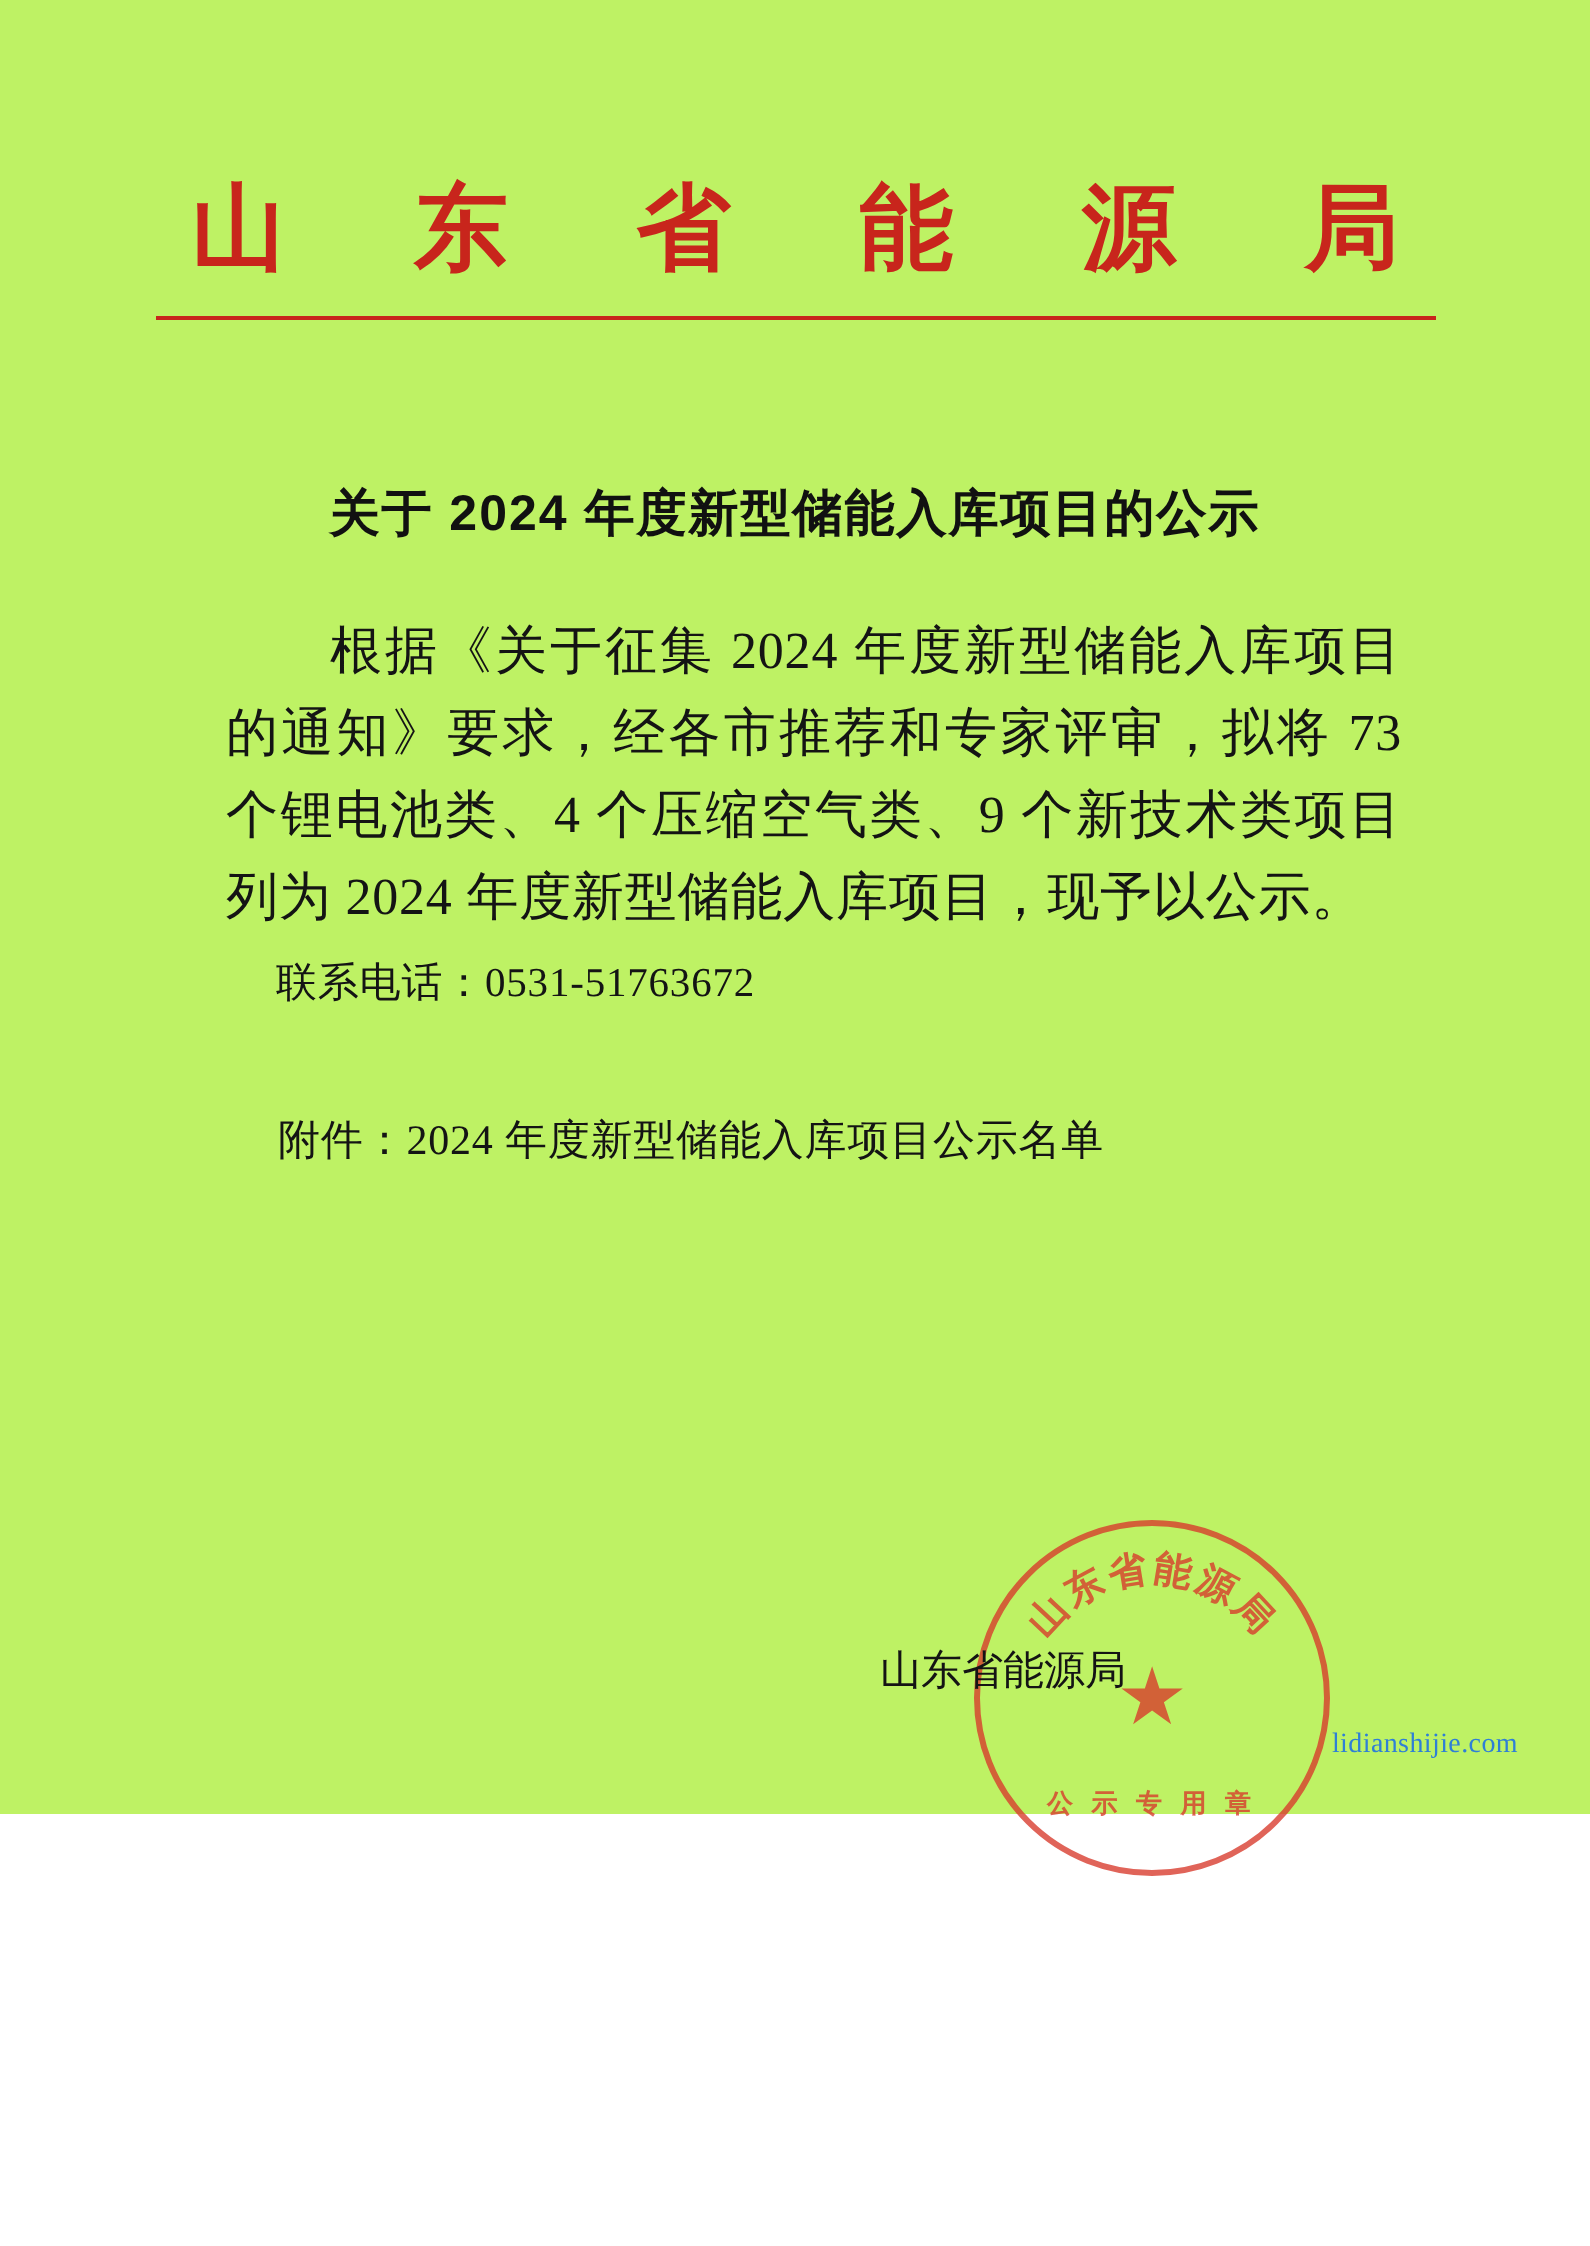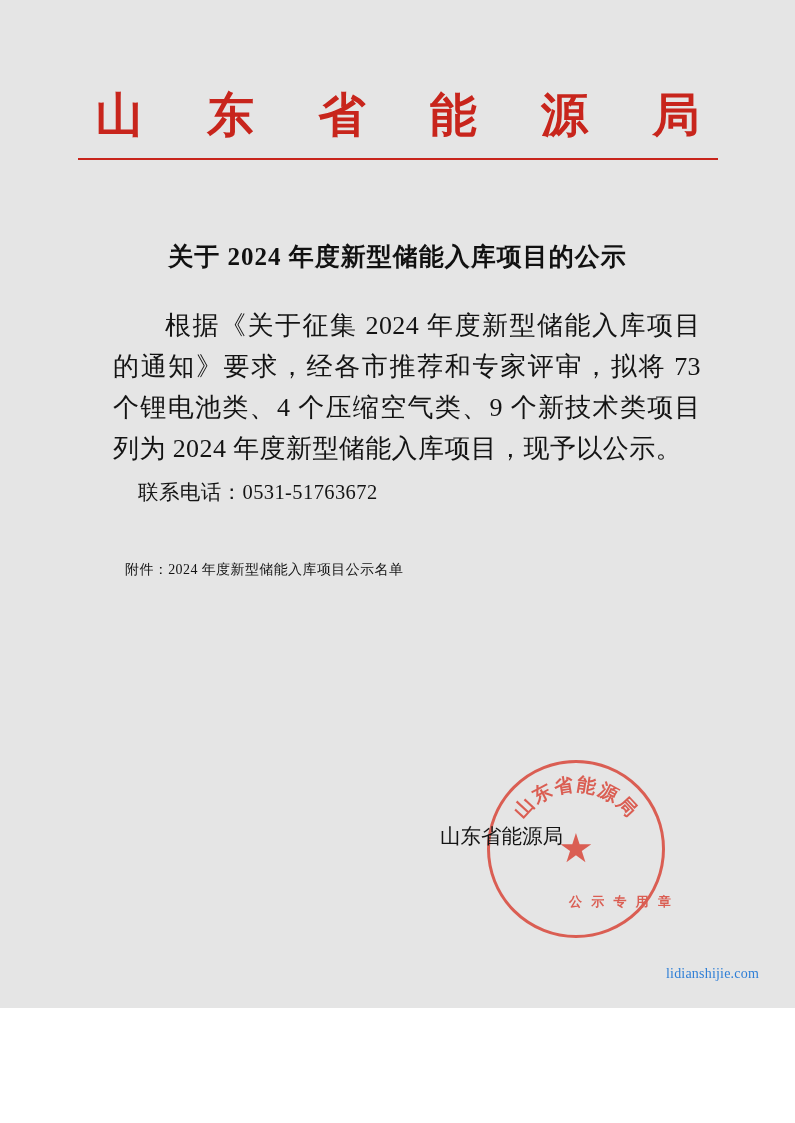--- a/index.html
+++ b/index.html
@@ -11,22 +11,22 @@
     height: 1123px;
     background: #ffffff;
     font-family: "Liberation Serif", serif;
     color: #1a1a1a;
     position: relative;
     overflow: hidden;
   }
   .page {
     position: relative;
     width: 795px;
-    height: 1008px;
-    background: #e5e5e5;
+    height: 907px;
+    background: #bef264;
   }
 
   
   .letterhead {
     position: absolute;
     top: 88px;
     left: 0;
     width: 100%;
     text-align: center;
   }
@@ -49,21 +49,21 @@
     background: #c8251c;
   }
 
   
   .doc-title {
     position: absolute;
     top: 240px;
     left: 0;
     width: 100%;
     text-align: center;
-    font-family: Liberation Serif, serif;
+    font-family: Liberation Sans, sans-serif;
     font-weight: bold;
     font-size: 25px;
     letter-spacing: 1px;
     color: #111;
   }
 
   
   .body-block {
     position: absolute;
     top: 305px;
@@ -86,21 +86,21 @@
   p.addr {
     margin: 0;
     font-size: 20.5px;
     line-height: 38px;
     text-indent: 2em;
     letter-spacing: 0.4px;
     color: #141414;
   }
   p.attachment {
     margin: 0;
-    font-size: 14px;
+    font-size: 21px;
     line-height: 38px;
     text-indent: 2em;
     letter-spacing: 0.4px;
     color: #141414;
   }
   .spacer-lg { height: 40px; }
 
   
   .signature {
     position: absolute;
@@ -153,24 +153,24 @@
   }
   .seal-arc text {
     fill: #d8392b;
     font-family: "DejaVu Serif", serif;
     font-size: 19px;
     font-weight: bold;
     letter-spacing: 2px;
   }
   .seal-bottom {
     position: absolute;
-    left: 12px;
+    left: 0;
     bottom: 24px;
     width: 100%;
-    text-align: right;
+    text-align: center;
     color: #d8392b;
     font-size: 13px;
     font-weight: bold;
     letter-spacing: 3px;
   }
 
   
   .footer-mark {
     position: absolute;
     right: 36px;

